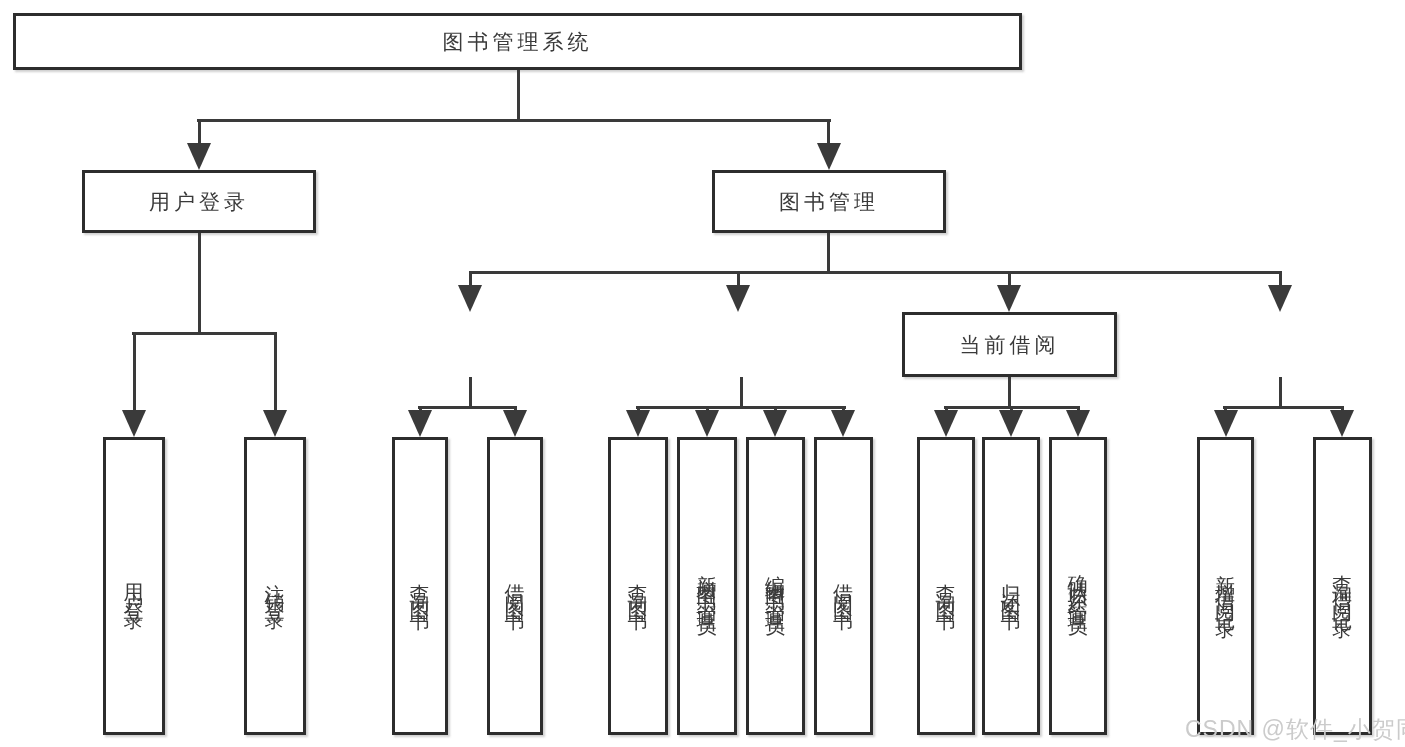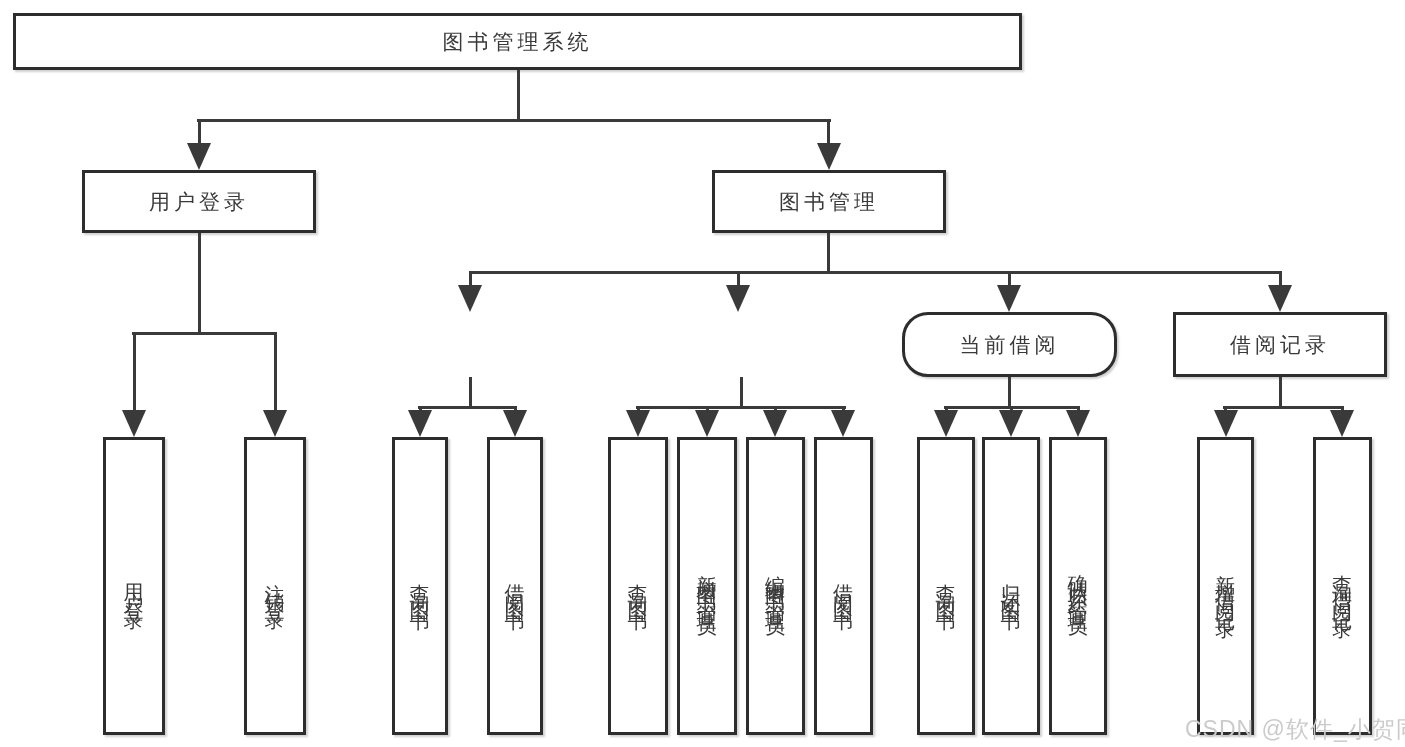--- a/index.html
+++ b/index.html
@@ -40,27 +40,24 @@
   <div class="box hbox" style="left:82px;top:170px;width:234px;height:63px;">
     <span>用户登录</span>
   </div>
 
   <div class="box hbox" style="left:712px;top:170px;width:234px;height:63px;">
     <span>图书管理</span>
   </div>
 
 
 
-  <div class="box hbox" style="left:902px;top:312px;width:215px;height:65px;border-radius:26px;">
+  <div class="box hbox" style="left:902px;top:312px;width:215px;height:65px;">
     <span>当前借阅</span>
   </div>
 
-  <div class="box hbox" style="left:1173px;top:312px;width:214px;height:65px;">
-    <span>借阅记录</span>
-  </div>
 
   <div class="box vbox" style="left:103px;top:437px;width:62px;height:298px;">
     <span>用户登录</span>
   </div>
   <div class="box vbox" style="left:244px;top:437px;width:62px;height:298px;">
     <span>注销登录</span>
   </div>
 
   <div class="box vbox" style="left:392px;top:437px;width:56px;height:298px;">
     <span>查询图书</span>

